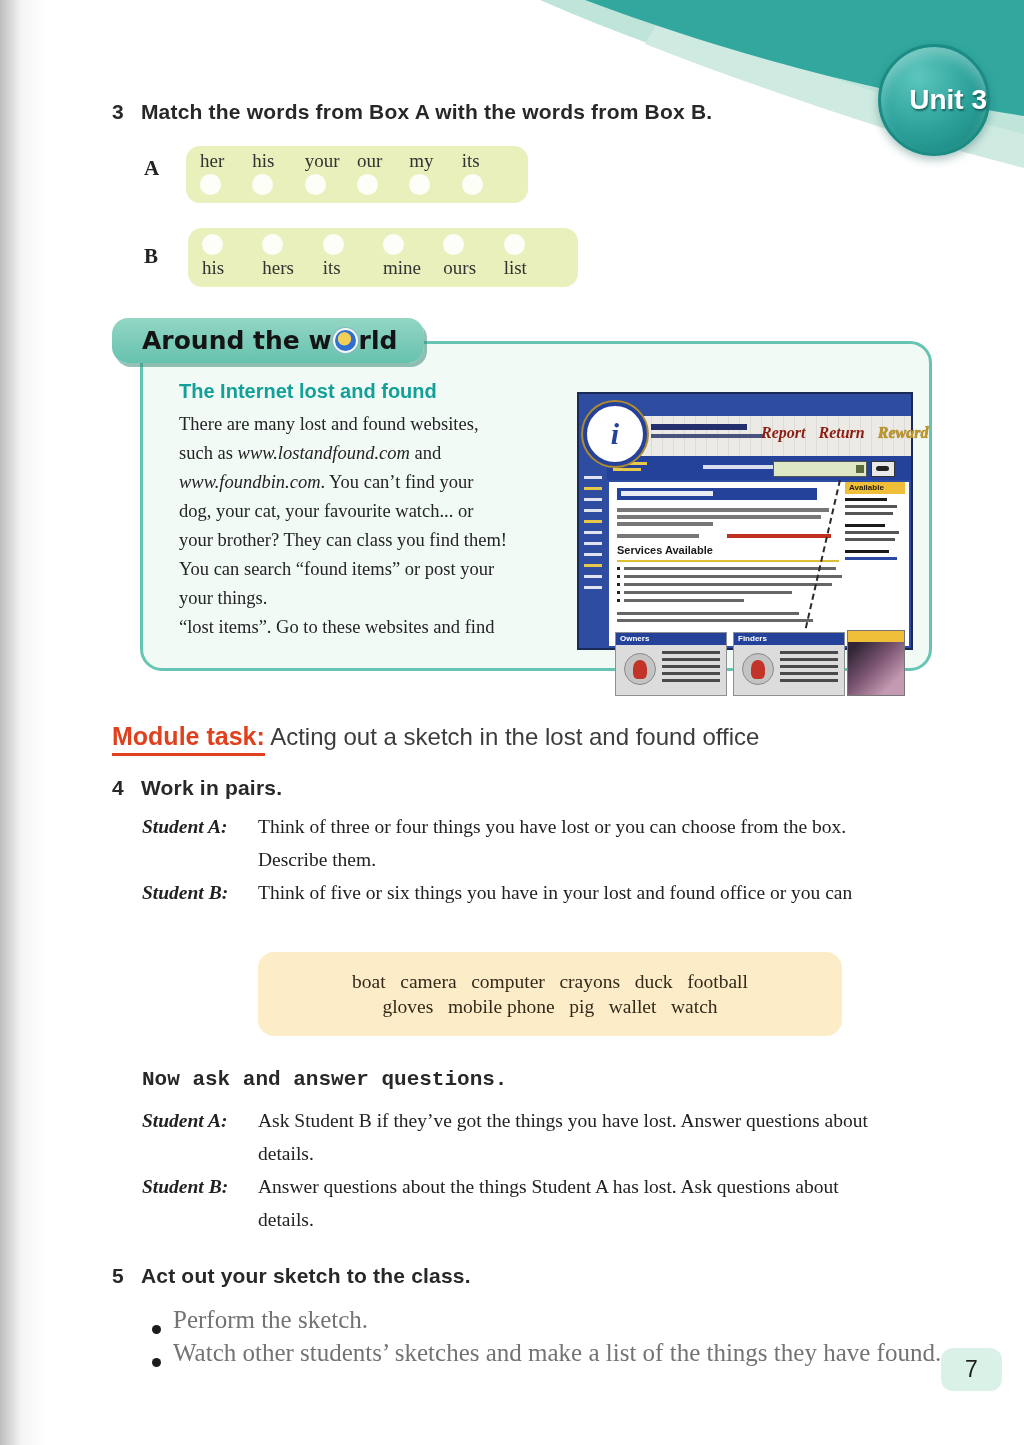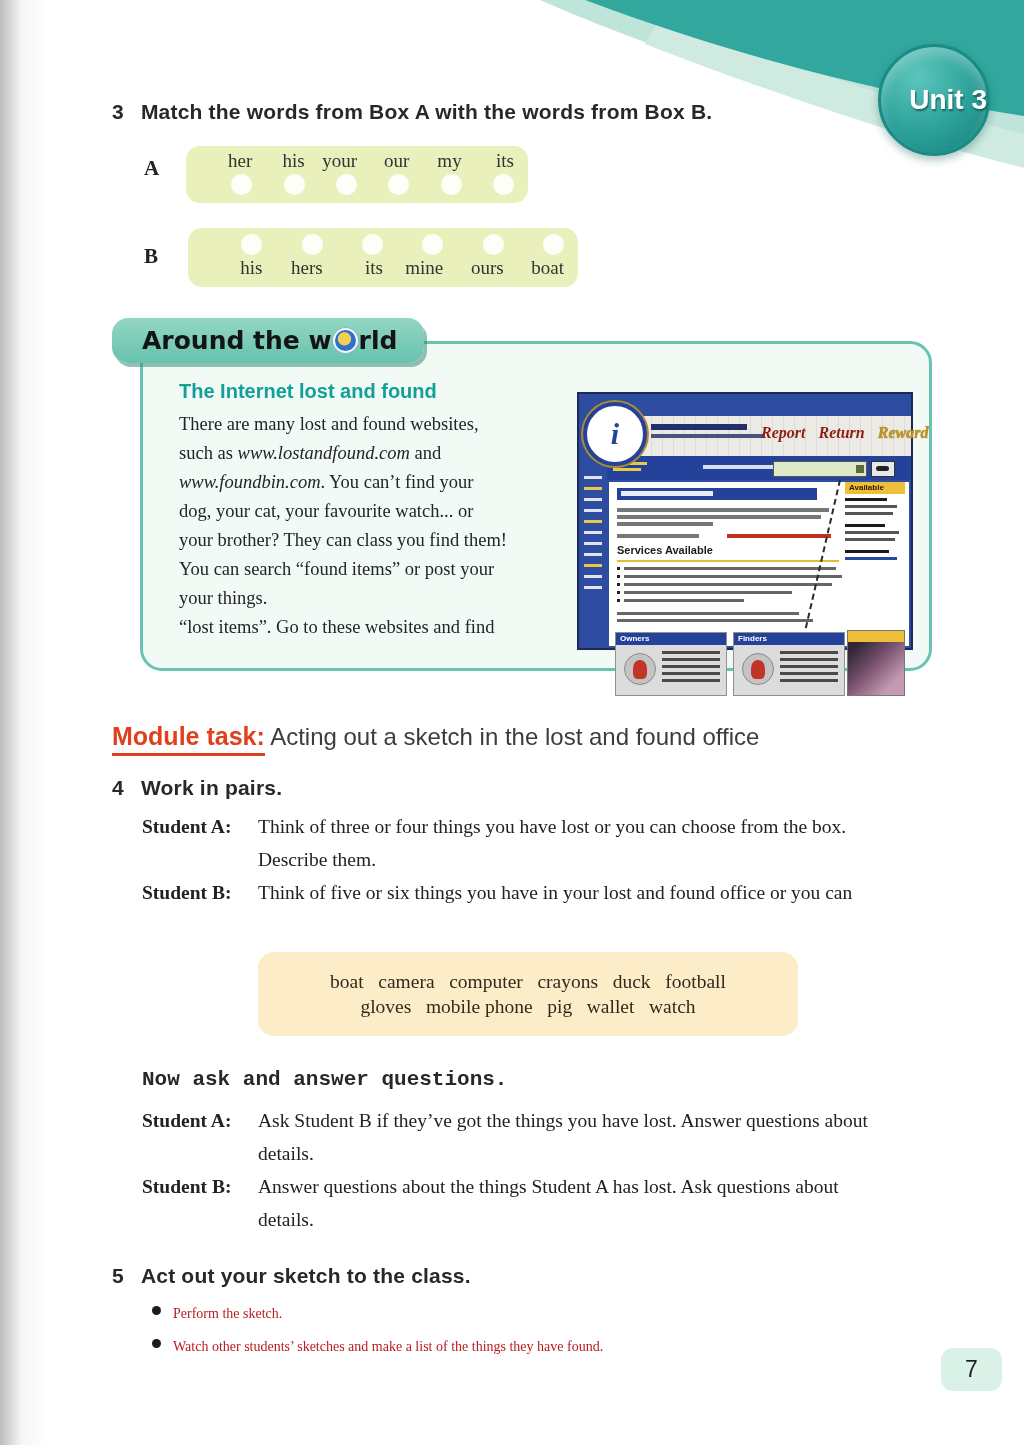--- a/index.html
+++ b/index.html
@@ -10,25 +10,25 @@
   .swoosh{position:absolute;left:0;top:0;z-index:1;}
   .unit-badge{position:absolute;left:878px;top:44px;width:106px;height:106px;border-radius:50%;z-index:6;
       background:radial-gradient(circle at 35% 28%,#5cc6bc,#2aa099 55%,#19837c 95%);
       border:3px solid #1b8c84;display:flex;align-items:center;justify-content:flex-end;
       box-shadow:inset 0 8px 12px rgba(255,255,255,.3), 0 4px 8px rgba(20,90,85,.35);}
   .unit-badge span{font-family:"Liberation Sans",sans-serif;font-weight:bold;font-size:28px;color:#fff;
       text-shadow:1px 2px 2px rgba(10,70,65,.7);}
   .hsans{font-family:"Liberation Sans",sans-serif;font-weight:bold;color:#282828;}
   .ex-head{position:absolute;display:flex;gap:17px;font-size:21px;letter-spacing:.2px;}
   .serif19{position:absolute;font-size:19.5px;color:#222;}
-  .stu-label{font-weight:bold;}
+  .stu-label{font-weight:bold;font-style:italic;}
   
   .match-label{position:absolute;font-size:21px;font-weight:bold;color:#222;}
   .match-box{position:absolute;background:#e9f0bc;border-radius:14px;display:flex;padding:4px 14px;box-sizing:border-box;}
-  .mcell{flex:1;display:flex;flex-direction:column;align-items:flex-end;}
+  .mcell{flex:1;display:flex;flex-direction:column;align-items:flex-start;}
   .mword{font-size:19px;color:#333;line-height:22px;}
   .mdot{width:21px;height:21px;border-radius:50%;background:#fdfef8;margin:2px 0;}
   
   .aw-banner{position:absolute;left:112px;top:318px;width:312px;height:45px;z-index:5;border-radius:16px;
       background:linear-gradient(180deg,#93d6c4,#66c2ae);box-shadow:3px 4px 0 rgba(60,140,122,.55);
       display:flex;align-items:center;padding-left:30px;box-sizing:border-box;
       font-family:"DejaVu Sans",sans-serif;font-weight:bold;font-size:25px;color:#141414;}
   .globe{display:inline-block;width:21px;height:21px;border-radius:50%;margin:0 1px;vertical-align:-3px;
       background:radial-gradient(circle at 45% 42%,#f3cf58 0 37%,#2f6fd0 42% 100%);
       border:2px solid #f4f8f7;box-shadow:0 0 0 1px #8fb5c5;}
@@ -78,24 +78,24 @@
   .ws-right i{display:block;height:3px;background:#555;margin:4px 0 0 0;}
   .ws-ad{position:absolute;right:4px;top:148px;width:58px;height:66px;border:1px solid #777;box-sizing:border-box;}
   .ws-ad .adh{height:11px;background:#f0bf3a;}
   .ws-ad .adp{position:absolute;left:0;right:0;top:11px;bottom:0;
       background:linear-gradient(135deg,#2f2535 10%,#7a5470 45%,#c49ab2 80%);}
   .ws-dash{position:absolute;left:230px;top:-2px;height:152px;border-left:2px dashed #2a2a2a;transform:rotate(13deg);transform-origin:top;}
   
   .module{position:absolute;left:112px;top:722px;font-family:"Liberation Sans",sans-serif;font-size:24px;}
   .module .red{color:#e0401d;font-weight:bold;font-size:25px;border-bottom:3px solid #e0401d;padding-bottom:3px;}
   .module .rest{color:#3c3c3c;}
-  .wordbox{position:absolute;left:258px;top:952px;width:540px;height:84px;background:#fcedc8;border-radius:16px;
+  .wordbox{position:absolute;left:258px;top:952px;width:584px;height:84px;background:#fcedc8;border-radius:16px;
       display:flex;flex-direction:column;justify-content:center;align-items:center;gap:3px;}
   .wordbox div{font-size:19.5px;color:#33291a;white-space:pre;}
-  .bullet-row{position:absolute;left:152px;font-size:14px;color:#b91c1c;display:flex;align-items:flex-start;gap:12px;}
+  .bullet-row{position:absolute;left:152px;font-size:25px;color:#737373;display:flex;align-items:flex-end;gap:12px;}
   .bdot{width:9px;height:9px;border-radius:50%;background:#1c1c1c;flex:none;}
   .pagenum{position:absolute;left:941px;top:1348px;width:61px;height:43px;background:#d9f1e7;border-radius:12px;
       display:flex;align-items:center;justify-content:center;font-family:"Liberation Sans",sans-serif;
       font-size:23px;color:#1f1f1f;}
 </style>
 </head>
 <body>
 
 <div class="page">
   <div class="spine"></div>
@@ -160,21 +160,21 @@
     <div class="mcell">
         <span class="mdot"></span>
         <span class="mword">mine</span>
       </div>
     <div class="mcell">
         <span class="mdot"></span>
         <span class="mword">ours</span>
       </div>
     <div class="mcell">
         <span class="mdot"></span>
-        <span class="mword">boat</span>
+        <span class="mword">list</span>
       </div>
   </div>
 
   <div class="aw-banner">
     <span>Around the w</span>
       <span class="globe"></span>
       <span>rld</span>
   </div>
 
   <div class="aw-panel">

